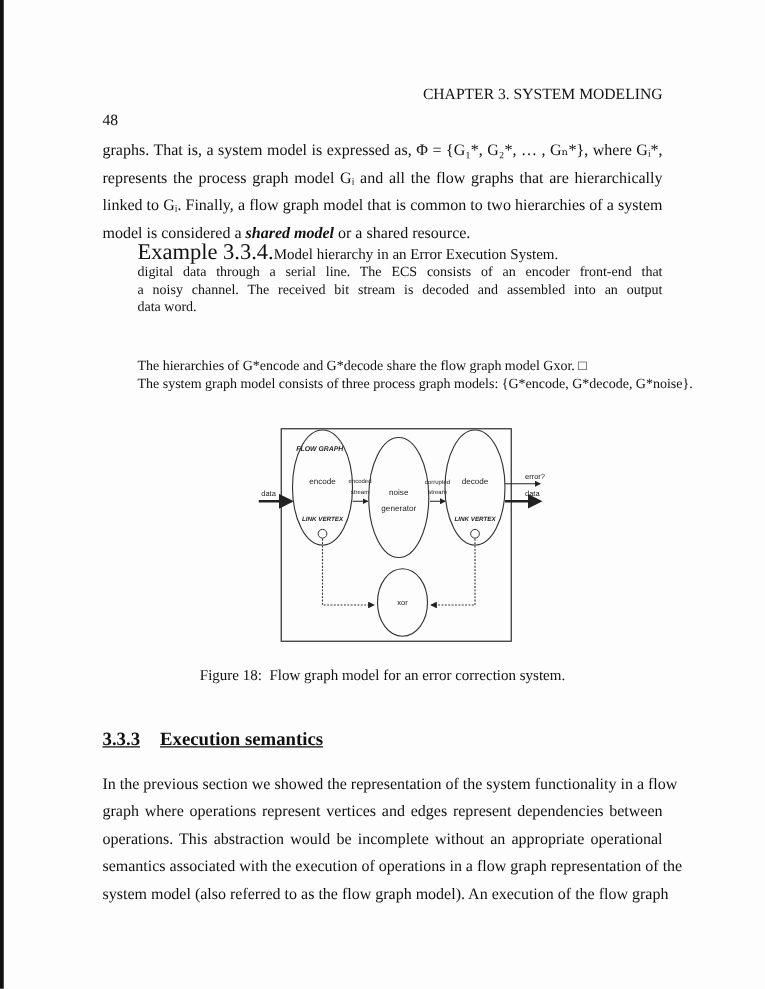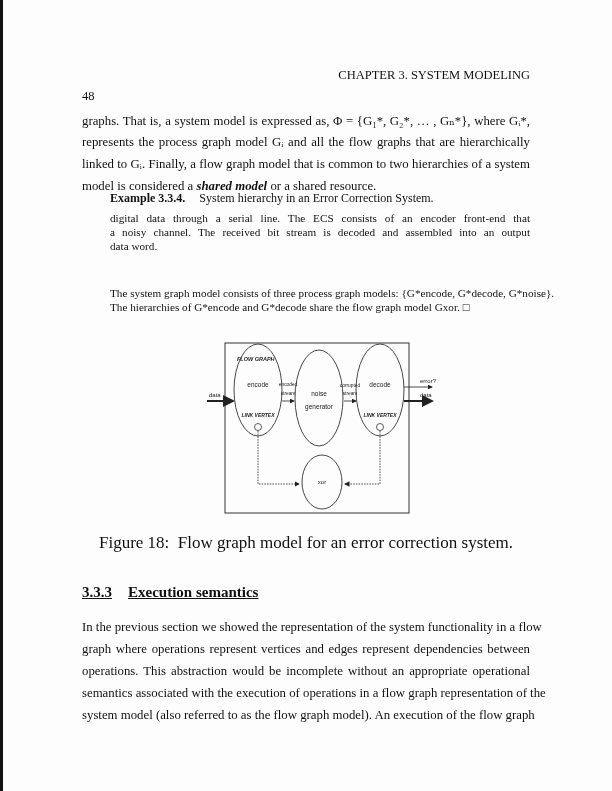--- a/index.html
+++ b/index.html
@@ -8,52 +8,52 @@
   .edge { position:absolute; left:0; top:0; width:3px; height:791px; background:#111; }
   .abs { position:absolute; }
   .pnum { left:82px; top:68px; font-size:12.5px;margin-top:21px; }
   .runhead { right:82px; top:68px; font-size:12.5px; }
   .body-line { left:82px; width:448px; font-size:12.8px; text-align:justify; text-align-last:justify; white-space:nowrap; }
   .body-line.last { text-align-last:left; }
   .i { }
   .b { font-weight:bold;font-style:italic; }
   .ex { left:110px; width:420px; font-size:11.2px; line-height:14.2px; }
   .ex-title { left:110px; top:191px; font-size:12px; }
-  .ex-title .lbl { font-weight:bold; font-size:12px; margin-right:14px; }
+  .ex-title .lbl { font-weight:normal; font-size:18px; }
   .ex-line { white-space:nowrap; text-align:justify; text-align-last:justify; }
   .ex-line.last { text-align-last:left; }
-  .caption { left:0; width:612px; top:533px; text-align:center; font-size:17px; }
+  .caption { left:0; width:612px; top:533px; text-align:center; font-size:12px; }
   .sec { left:82px; top:584px; font-size:15px; font-weight:bold;text-decoration:underline; }
   .sec .num { margin-right:16px; }
   svg text { font-family:"Liberation Sans", "DejaVu Sans", sans-serif; fill:#222; }
 </style>
 </head>
 <body>
 
 <div class="edge"></div>
 
 <div class="abs pnum">48</div>
 <div class="abs runhead">CHAPTER 3.  SYSTEM MODELING</div>
 
 <div class="abs body-line" style="top:113px"><span>graphs.  That is, a system model is expressed as, </span><span class="i">Φ = {G₁*, G₂*, … , Gₙ*}</span><span>, where </span><span class="i">Gᵢ*</span><span>,</span></div>
 <div class="abs body-line" style="top:135px"><span>represents the process graph model </span><span class="i">Gᵢ</span><span> and all the flow graphs that are hierarchically</span></div>
 <div class="abs body-line" style="top:157px"><span>linked to </span><span class="i">Gᵢ</span><span>.  Finally, a flow graph model that is common to two hierarchies of a system</span></div>
 <div class="abs body-line last" style="top:179px"><span>model is considered a </span><span class="b">shared model</span><span> or a shared resource.</span></div>
 
-<div class="abs ex-title"><span class="lbl">Example 3.3.4.</span><span>System hierarchy in an Error Correction System.</span></div>
+<div class="abs ex-title"><span class="lbl">Example 3.3.4.</span><span>Model hierarchy in an Error Execution System.</span></div>
 
 <div class="abs ex" style="top:211px">
   <div class="ex-line">digital data through a serial line.  The ECS consists of an encoder front-end that</div>
   <div class="ex-line">a noisy channel.  The received bit stream is decoded and assembled into an output</div>
   <div class="ex-line last">data word.</div>
 </div>
 
 <div class="abs ex" style="top:286px">
+  <div class="ex-line last"><span>The hierarchies of </span><span class="i">G*encode</span><span> and </span><span class="i">G*decode</span><span> share the flow graph model </span><span class="i">Gxor</span><span>.  □</span></div>
   <div class="ex-line last"><span>The system graph model consists of three process graph models: </span><span class="i">{G*encode, G*decode, G*noise}.</span></div>
-  <div class="ex-line last"><span>The hierarchies of </span><span class="i">G*encode</span><span> and </span><span class="i">G*decode</span><span> share the flow graph model </span><span class="i">Gxor</span><span>.  □</span></div>
 </div>
 
 <svg class="abs" style="left:0;top:0" width="612" height="791">
   <defs>
     <marker id="ah" markerWidth="6" markerHeight="6" refX="5" refY="3" orient="auto">
       <path d="M0,0 L6,3 L0,6 z" fill="#222"></path>
     </marker>
   </defs>
   <rect x="225" y="343" width="184" height="170" fill="none" stroke="#333" stroke-width="1"></rect>
   <text x="237" y="361" font-size="5.5" font-weight="bold" font-style="italic">FLOW GRAPH</text>

